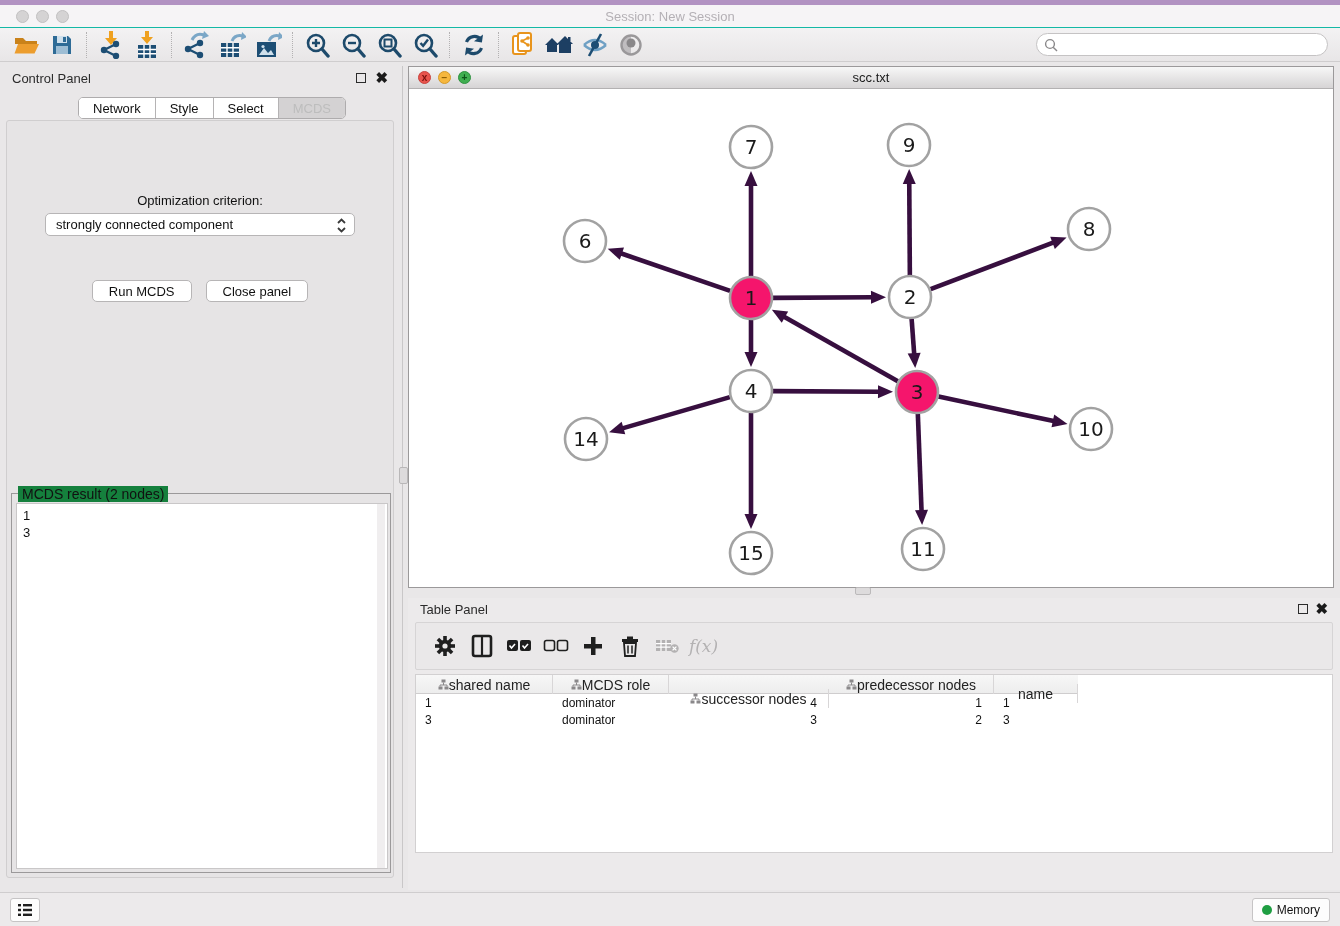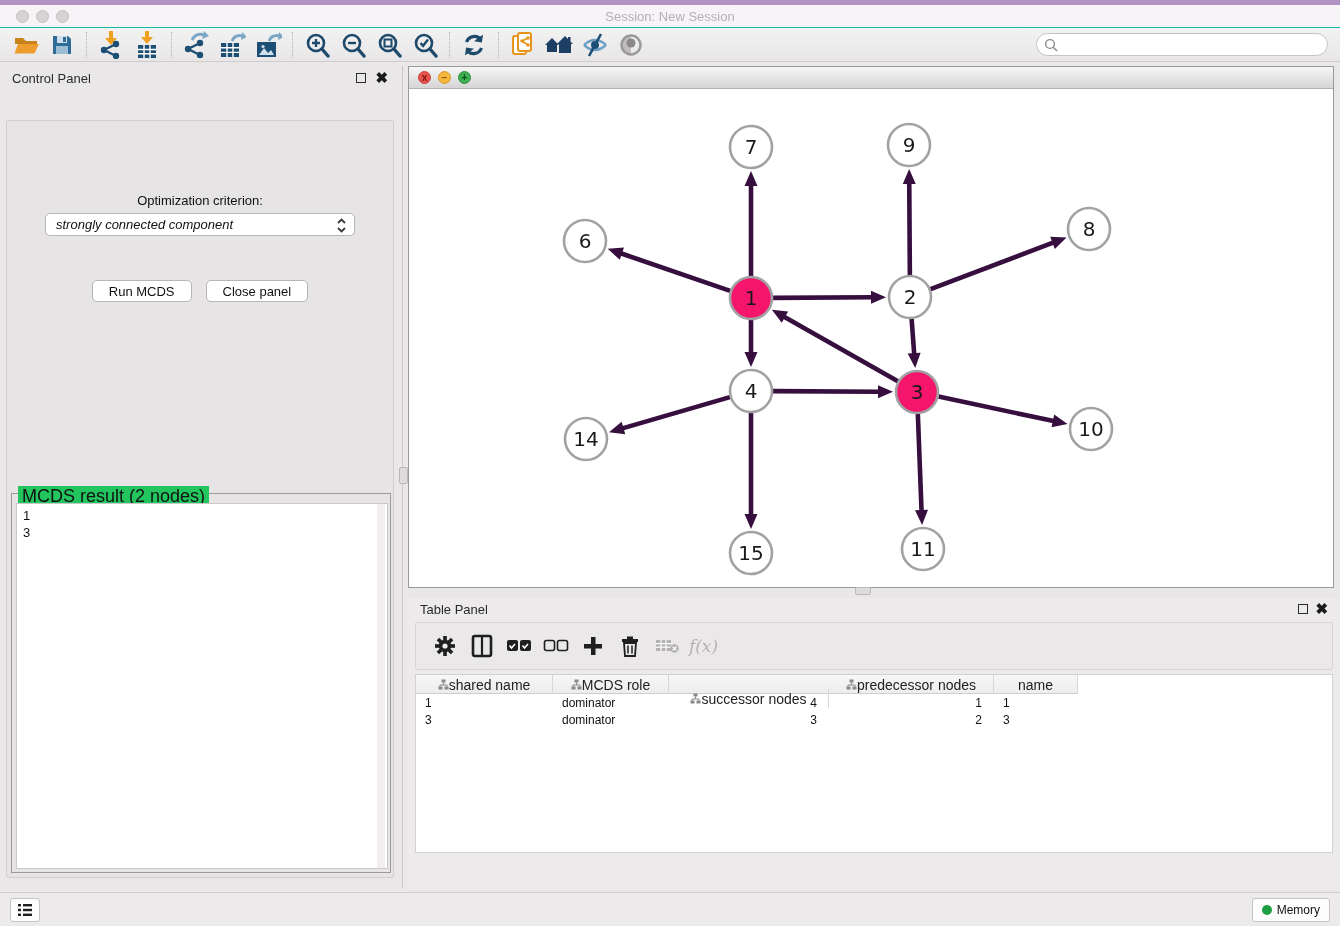--- a/index.html
+++ b/index.html
@@ -38,30 +38,30 @@
   .seg { padding:0 14px; font-size:13px; color:#111; display:flex; align-items:center;
     border-right:1px solid #b5b3b4; background:#fff; }
   .seg:last-child { border-right:none; }
   .seg.selected { background:#d4d2d3; color:#bdbdbd; }
 
   .cp-body { position:absolute; left:6px; top:54px; width:388px; height:758px;
     background:#e6e4e5; border:1px solid #d0cecf; border-radius:3px; }
   .opt-label { position:absolute; left:0; width:100%; top:72px; text-align:center; font-size:13px; color:#111; }
   .dropdown { position:absolute; left:38px; top:92px; width:310px; height:23px; background:#fff;
     border:1px solid #b7b5b6; border-radius:5px; display:flex; align-items:center;
-    padding:0 24px 0 10px; font-size:13px; color:#111;font-style:italic; }
+    padding:0 24px 0 10px; font-size:13px; color:#111; }
   .dd-chevrons { position:absolute; right:7px; top:3px; }
   .btn-row { position:absolute; left:0; top:124px; width:100%; display:flex; justify-content:center; gap:14px;margin-top:35px; }
   .mac-btn { height:22px; background:#fff; border:1px solid #b7b5b6; border-radius:5px;
     font-size:13px; color:#111; padding:0 16px; display:flex; align-items:center; }
 
   .result-group { position:absolute; left:4px; top:372px; width:380px; height:380px;
     border:1px solid #9b999a; background:#e6e4e5; }
-  .result-legend { position:absolute; left:6px; top:-8px; background:#22c55e; padding:0 4px;
-    font-size:18px; color:#111; }
+  .result-legend { position:absolute; left:6px; top:-8px; background:#15803d; padding:0 4px;
+    font-size:14px; color:#111; }
   .result-text { position:absolute; left:4px; top:9px; width:372px; height:366px; background:#fff;
     border:1px solid #c9c7c8; font-size:13px; color:#111; padding:3px 6px; white-space:pre-line; line-height:17px; }
   .result-scroll { position:absolute; right:5px; top:10px; width:8px; height:364px; background:#f0eeef; }
 
   .v-splitter { position:absolute; left:402px; top:66px; width:5px; height:822px; background:#e9e7e8;
     border-left:1px solid #c9c7c8; }
   .v-grip { position:absolute; left:399px; top:467px; width:9px; height:17px; background:#dddbdc;
     border:1px solid #b9b7b8; border-radius:2px; }
   .h-grip { position:absolute; left:855px; top:587px; width:16px; height:8px; background:#dddbdc;
     border:1px solid #bbb9ba; border-radius:2px; }
@@ -268,20 +268,26 @@
     <input value="" style="">
   </div>
 </div>
 
 <div class="control-panel">
   <div class="cp-header">
     <span class="cp-title">Control Panel</span>
     <span class="win-float"></span>
     <span class="win-close">✖</span>
   </div>
+  <div class="seg-tabs">
+    <div class="seg">Network</div>
+    <div class="seg">Style</div>
+    <div class="seg">Select</div>
+    <div class="seg selected">MCDS</div>
+  </div>
   <div class="cp-body">
     <div class="opt-label">Optimization criterion:</div>
     <div class="dropdown">
       <span>strongly connected component</span>
       <span class="dd-chevrons">
         <svg width="11" height="17" viewBox="0 0 11 17">
           <path d="M2 6 L5.5 2.5 L9 6" stroke="#3a3a3a" stroke-width="1.8" fill="none"></path>
           <path d="M2 11 L5.5 14.5 L9 11" stroke="#3a3a3a" stroke-width="1.8" fill="none"></path>
         </svg>
       </span>
@@ -299,20 +305,21 @@
   </div>
 </div>
 <div class="v-splitter"></div>
 <div class="v-grip"></div>
 
 <div class="net-frame">
   <div class="net-titlebar">
     <span class="light red">x</span>
     <span class="light yellow">−</span>
     <span class="light green">+</span>
+    <div class="net-title">scc.txt</div>
   </div>
   <div class="net-canvas">
     <svg id="graph-svg" width="924" height="498" viewBox="0 0 924 498">
         <line x1="342" y1="187" x2="342" y2="95" stroke="#370f3f" stroke-width="4.6"></line>
         <polygon points="342,82 348.5,97 335.5,97" fill="#370f3f"></polygon>
         <line x1="321.1924875913935" y1="201.85525176330984" x2="210.9944526872018" y2="164.01616748897894" stroke="#370f3f" stroke-width="4.6"></line>
         <polygon points="198.6991044457525,159.79427080366202 214.99699306700631,158.51801593522612 210.77509638168937,170.8133641766754" fill="#370f3f"></polygon>
         <line x1="363.9995649035371" y1="208.86163795658152" x2="464.00073175314213" y2="208.2326998002947" stroke="#370f3f" stroke-width="4.6"></line>
         <polygon points="477.0004746506868,208.15094041100198 462.04165100201243,214.74514961665054 461.9598916127197,201.7454067191059" fill="#370f3f"></polygon>
         <line x1="342" y1="231" x2="342" y2="265" stroke="#370f3f" stroke-width="4.6"></line>
@@ -462,21 +469,21 @@
         </div>
         <div class="gh-cell" style="width: 165px; align-items: center;">
           <svg width="11" height="11" viewBox="0 0 11 11">
             <rect x="3.5" y="0.5" width="4" height="3" fill="#8a888a"></rect>
             <path d="M5.5 3.5 V6 M2 6 H9 M2 6 V7.5 M9 6 V7.5" stroke="#8a888a" stroke-width="1"></path>
             <rect x="0.5" y="7.5" width="4" height="3" fill="#8a888a"></rect>
             <rect x="6.5" y="7.5" width="4" height="3" fill="#8a888a"></rect>
           </svg>
           <span>predecessor nodes</span>
         </div>
-        <div class="gh-cell" style="width: 84px;">
+        <div class="gh-cell" style="width: 84px; margin-top: 9px;">
           <span>name</span>
         </div>
       </div>
     <div id="grid-rows">
         <div class="grid-row" style="top: 19px;">
           <div class="g-cell al" style="width: 137px;">1</div>
           <div class="g-cell al" style="width: 116px;">dominator</div>
           <div class="g-cell ar" style="width: 160px;">4</div>
           <div class="g-cell ar" style="width: 165px;">1</div>
           <div class="g-cell al" style="width: 84px;">1</div>

